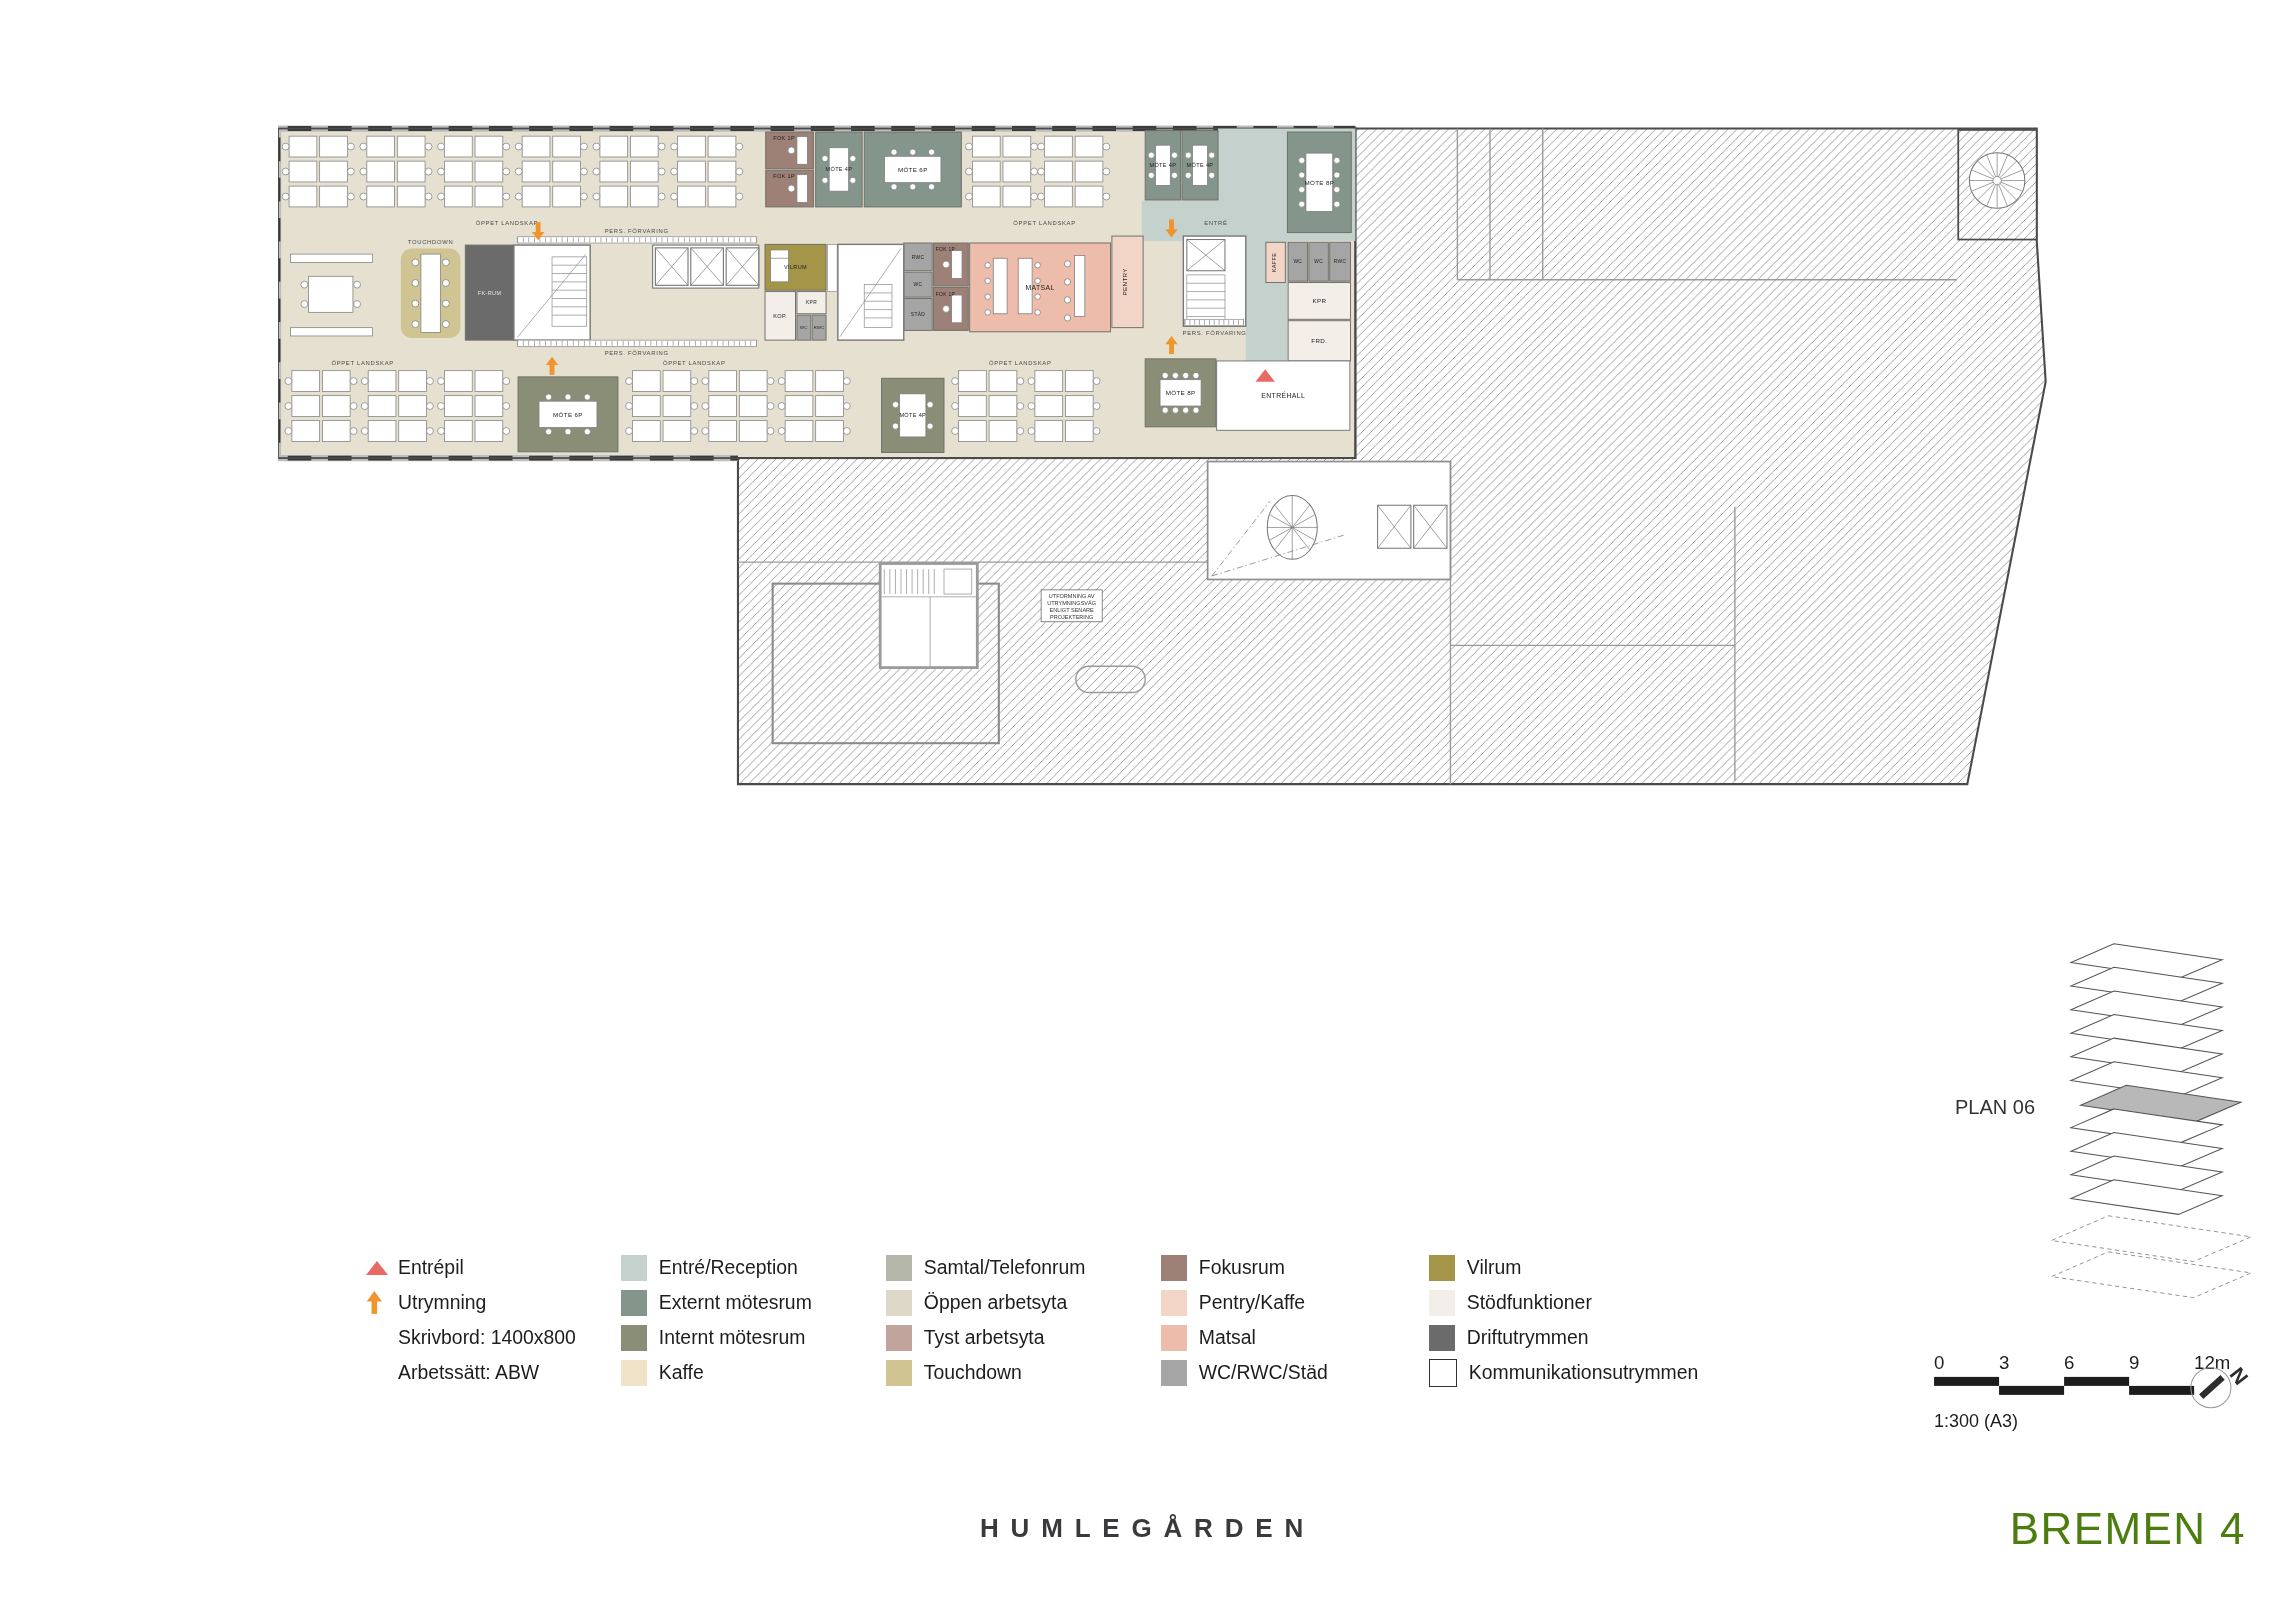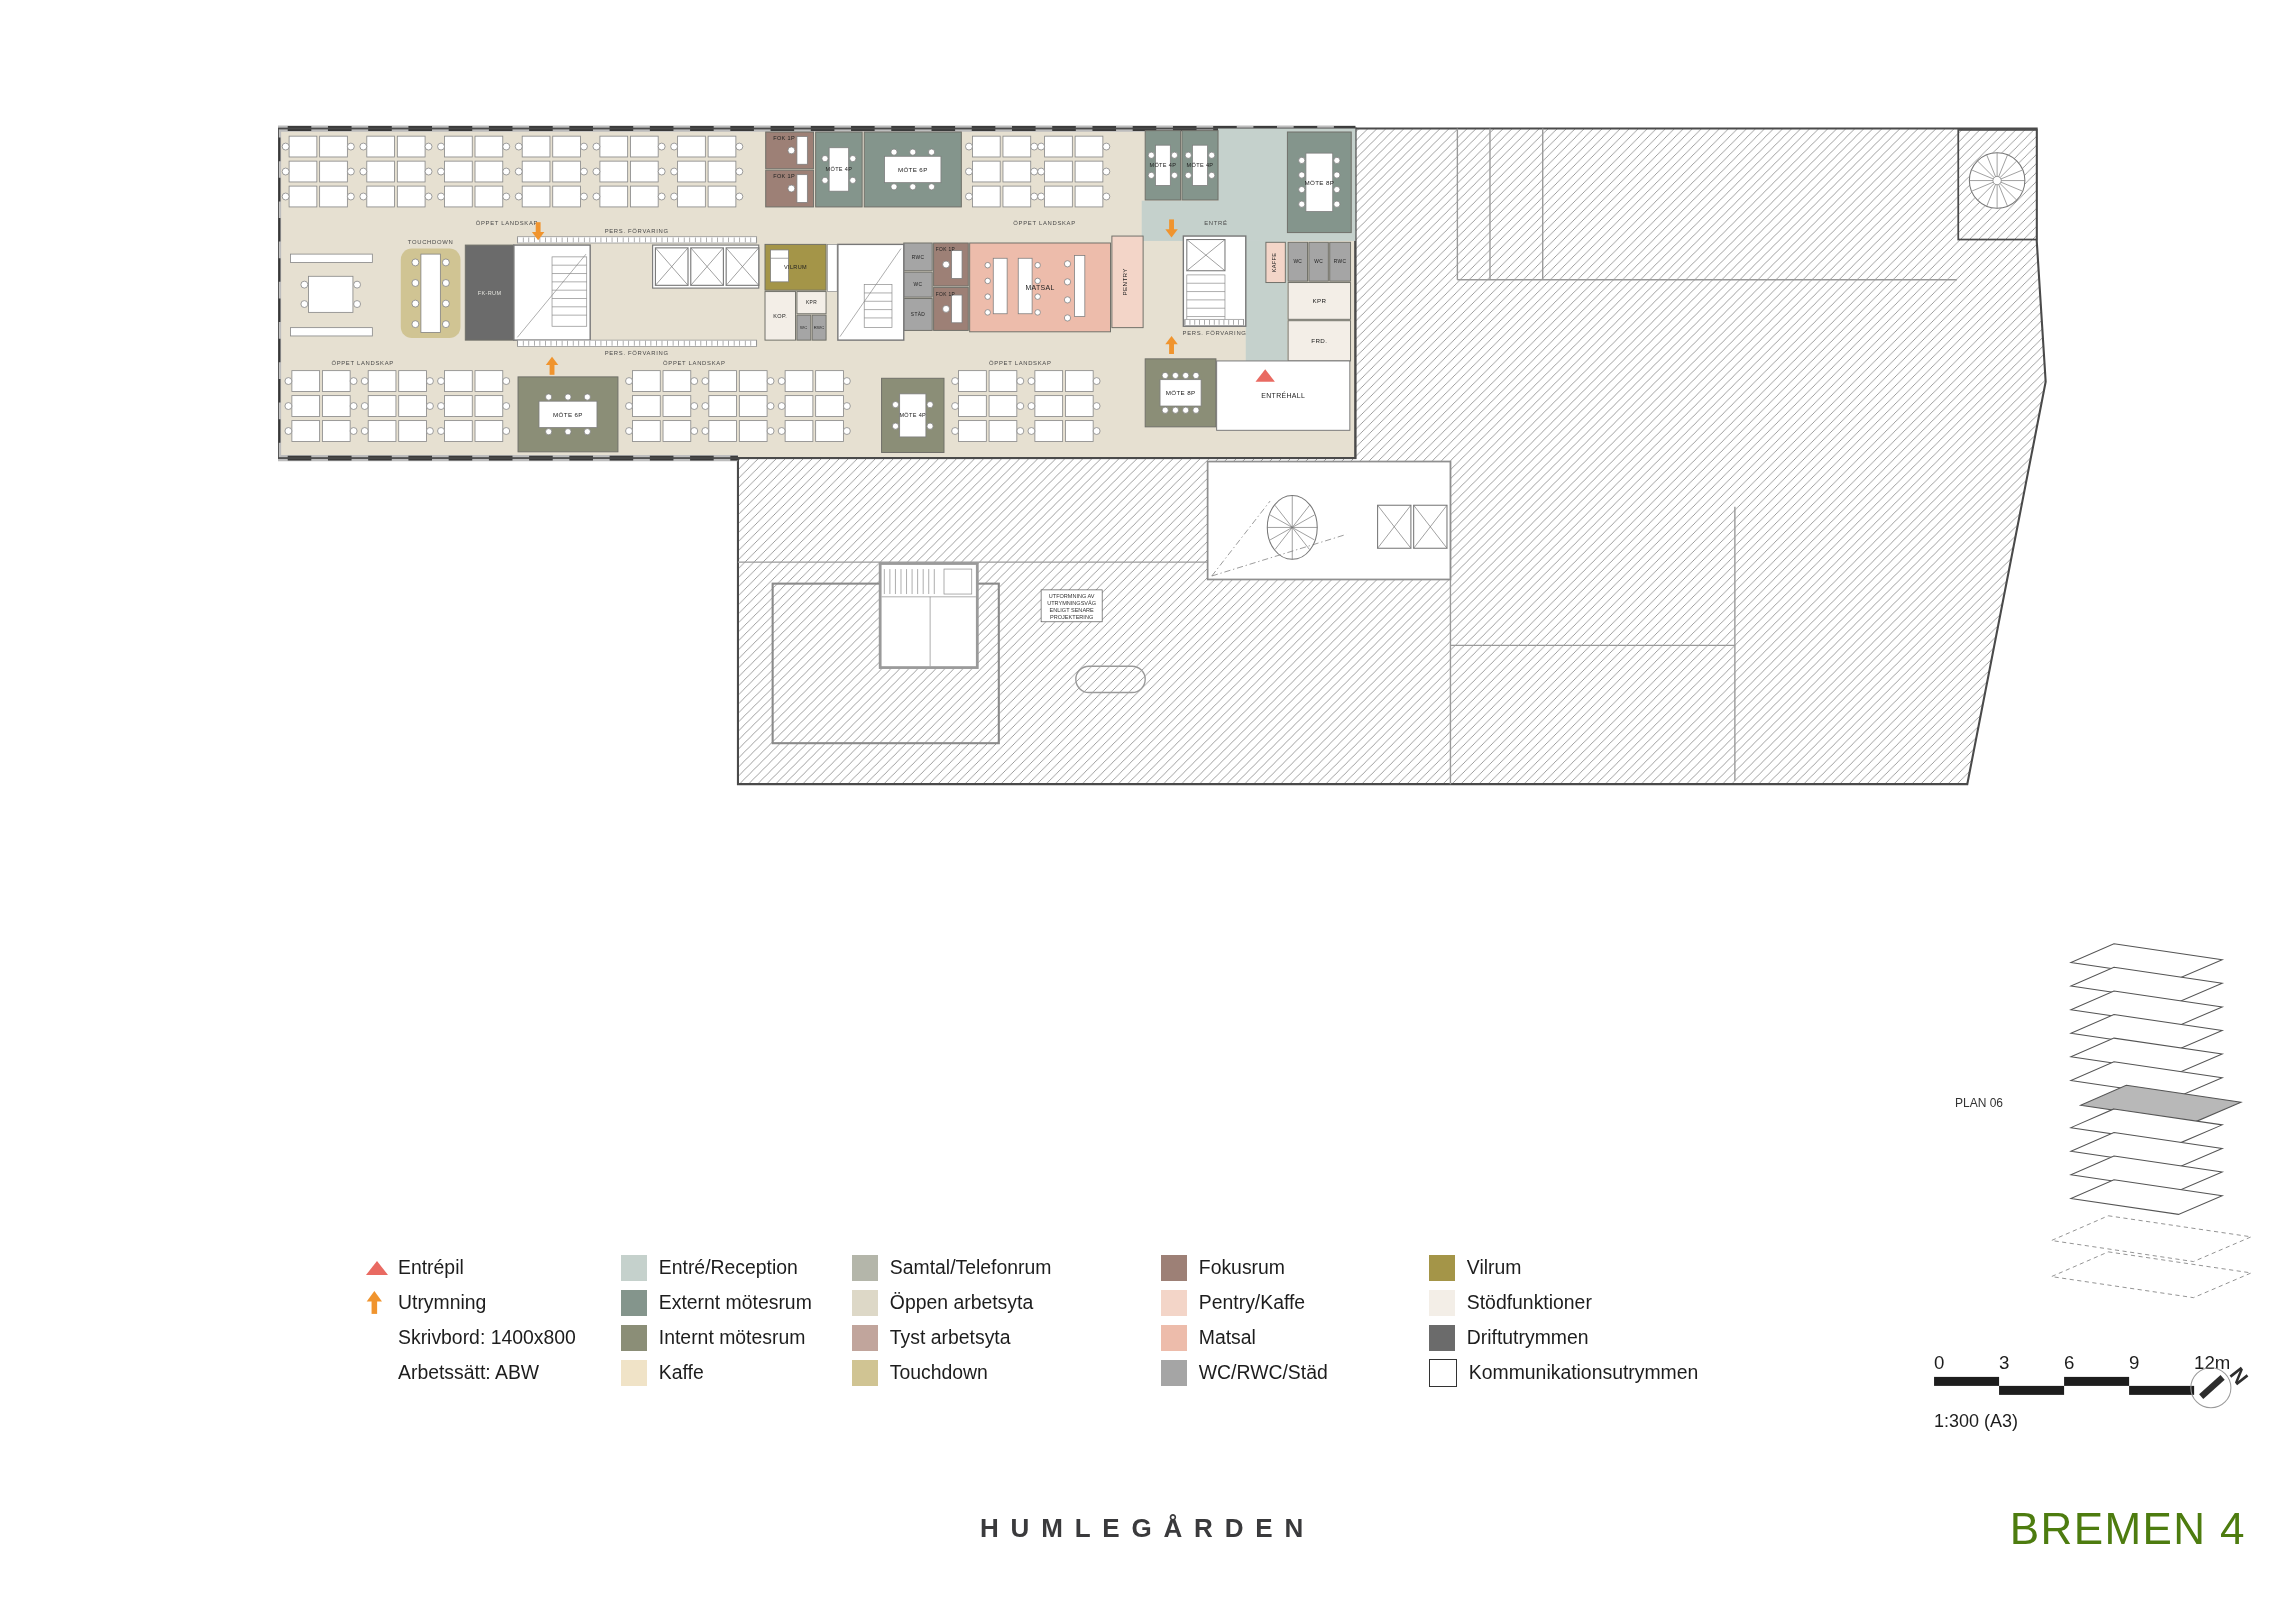--- a/index.html
+++ b/index.html
@@ -14,21 +14,21 @@
   .legend-col{position:absolute;top:1250px;}
   .legend-row{display:flex;align-items:center;height:35px;}
   .legend-icon{width:32px;flex:none;display:flex;align-items:center;}
   .legend-swatch{width:26px;height:26px;margin-right:11.8px;flex:none;}
   .legend-label{font-size:19.4px;color:#1d1d1d;white-space:nowrap;}
   .tri{width:0;height:0;border-left:11px solid transparent;border-right:11px solid transparent;border-bottom:14.6px solid #e96a62;}
   
   #brand{position:absolute;left:50%;transform:translateX(-50%);top:1513px;font-size:26px;
          letter-spacing:11.8px;font-weight:600;color:#3a3a3c;white-space:nowrap;text-align:center;}
   #project{position:absolute;right:49px;top:1504px;font-size:44px;letter-spacing:1.4px;color:#4d7c0f;}
-  #axon-label{position:absolute;left:1955px;top:1096px;font-size:12px;color:#333;}
+  #axon-label{position:absolute;left:1955px;top:1096px;font-size:20px;color:#333;}
   svg text{font-family:"Liberation Sans","DejaVu Sans",sans-serif;}
 </style>
 </head>
 <body>
 
 <div id="sheet">
 
   <svg id="plan-svg" class="abs" style="left:278px;top:118px" width="1776" height="694" viewBox="0 0 2560 1000">
     <defs>
       <pattern id="hatch" patternUnits="userSpaceOnUse" width="13" height="13">
@@ -534,21 +534,21 @@
         </div>
         <div class="legend-row">
           <span class="legend-swatch" style="background: rgb(139, 142, 119);"></span>
           <span class="legend-label">Internt mötesrum</span>
         </div>
         <div class="legend-row">
           <span class="legend-swatch" style="background: rgb(240, 227, 199);"></span>
           <span class="legend-label">Kaffe</span>
         </div>
       </div>
-      <div class="legend-col" style="left: 852px; text-align: center;">
+      <div class="legend-col" style="left: 886px; text-align: center;">
         <div class="legend-row">
           <span class="legend-swatch" style="background: rgb(180, 182, 170);"></span>
           <span class="legend-label">Samtal/Telefonrum</span>
         </div>
         <div class="legend-row">
           <span class="legend-swatch" style="background: rgb(221, 216, 199);"></span>
           <span class="legend-label">Öppen arbetsyta</span>
         </div>
         <div class="legend-row">
           <span class="legend-swatch" style="background: rgb(193, 165, 156);"></span>

